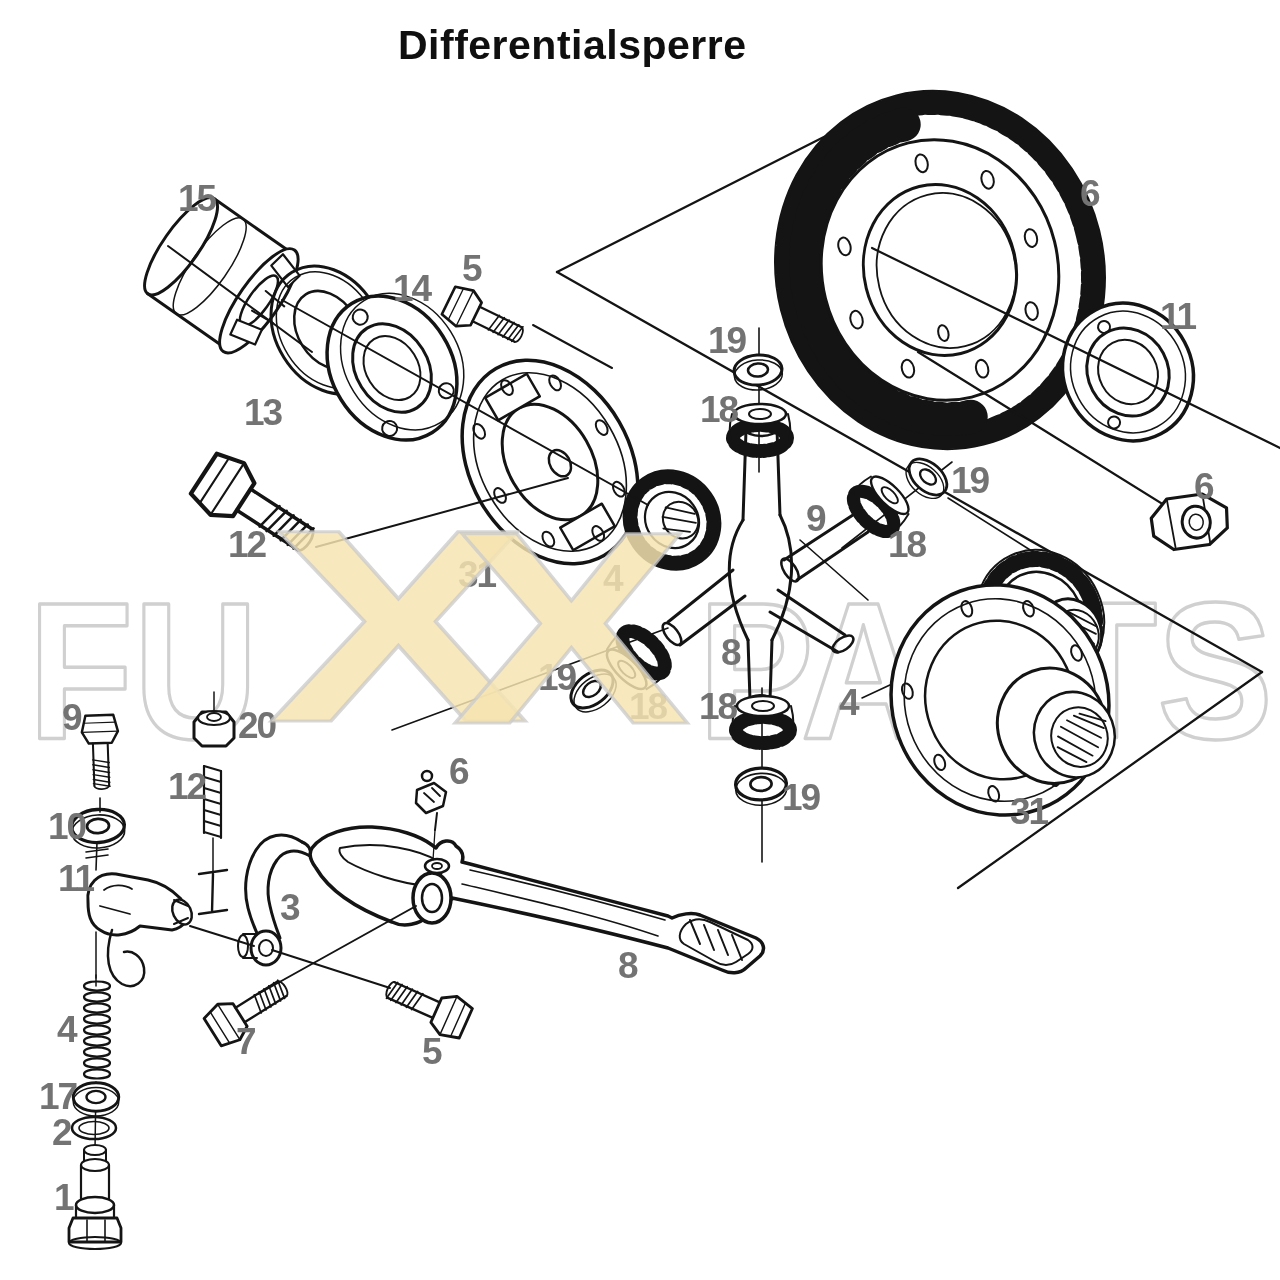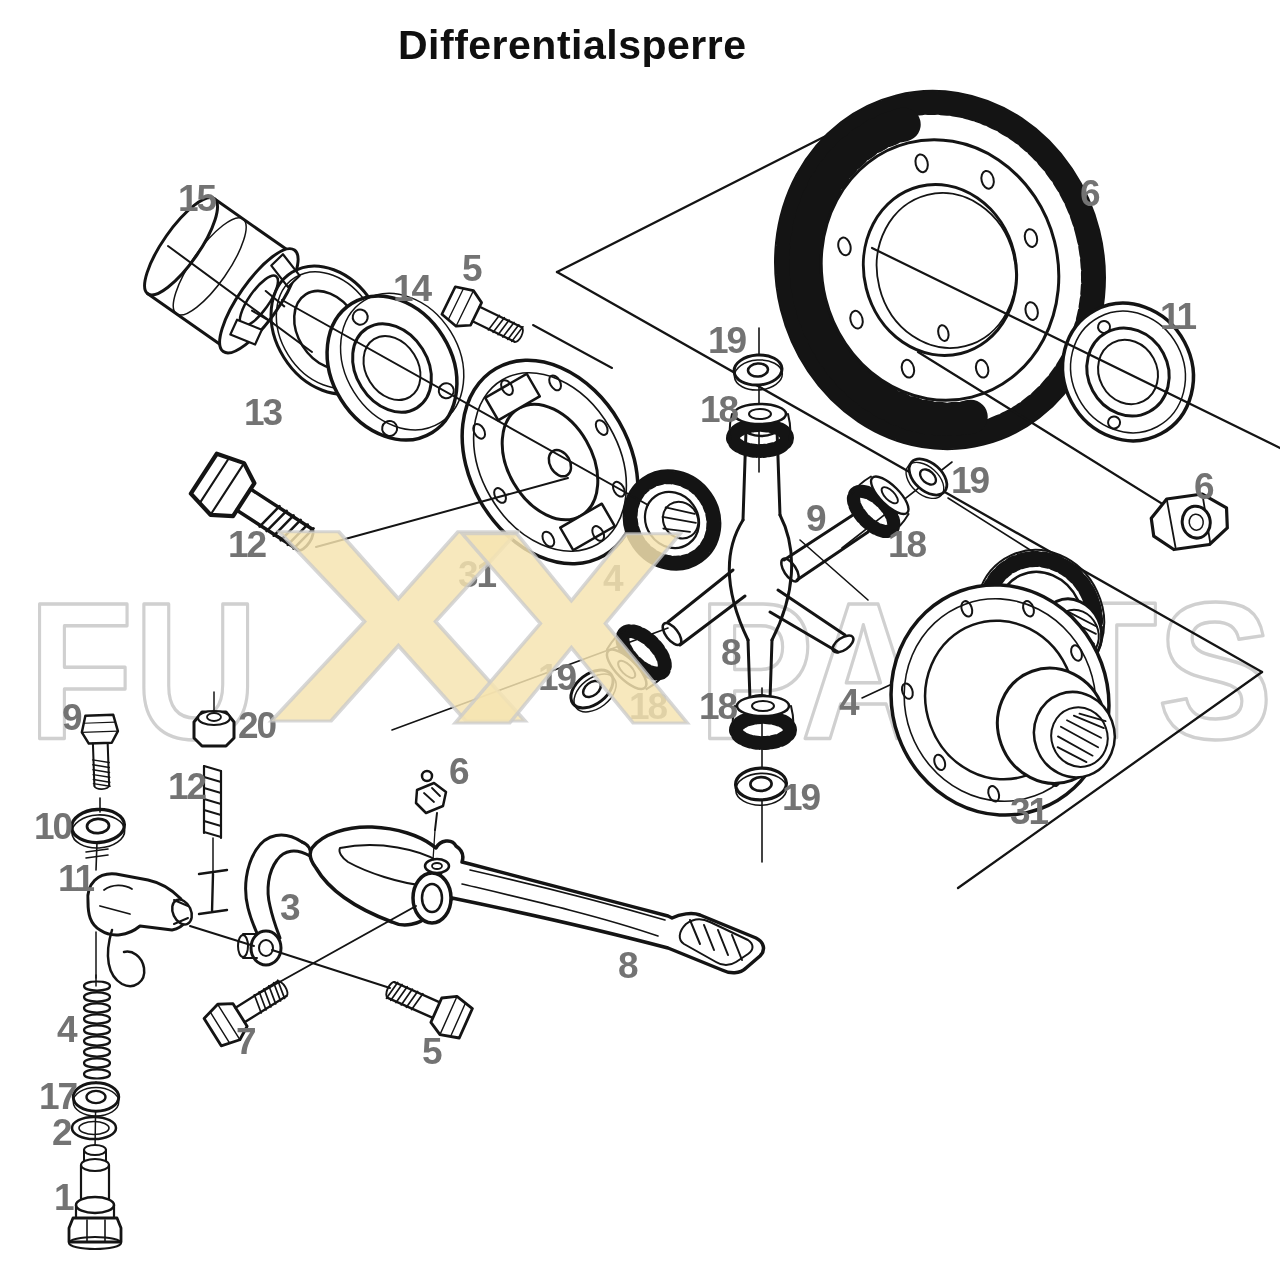--- a/index.html
+++ b/index.html
@@ -342,21 +342,21 @@
       <span class="plabel" style="left: 721px; top: 634px;">8</span>
       <span class="plabel" style="left: 538px; top: 659px;">19</span>
       <span class="plabel" style="left: 629px; top: 688px;">18</span>
       <span class="plabel" style="left: 699px; top: 688px;">18</span>
       <span class="plabel" style="left: 839px; top: 684px;">4</span>
       <span class="plabel" style="left: 782px; top: 779px;">19</span>
       <span class="plabel" style="left: 1010px; top: 793px;">31</span>
       <span class="plabel" style="left: 62px; top: 699px;">9</span>
       <span class="plabel" style="left: 238px; top: 707px;">20</span>
       <span class="plabel" style="left: 168px; top: 768px;">12</span>
-      <span class="plabel" style="left: 34px; top: 808px;">10</span>
+      <span class="plabel" style="left: 48px; top: 808px;">10</span>
       <span class="plabel" style="left: 58px; top: 860px;">11</span>
       <span class="plabel" style="left: 449px; top: 753px;">6</span>
       <span class="plabel" style="left: 280px; top: 889px;">3</span>
       <span class="plabel" style="left: 618px; top: 947px;">8</span>
       <span class="plabel" style="left: 236px; top: 1023px;">7</span>
       <span class="plabel" style="left: 422px; top: 1033px;">5</span>
       <span class="plabel" style="left: 57px; top: 1011px;">4</span>
       <span class="plabel" style="left: 39px; top: 1078px;">17</span>
       <span class="plabel" style="left: 52px; top: 1114px;">2</span>
       <span class="plabel" style="left: 54px; top: 1179px;">1</span>

